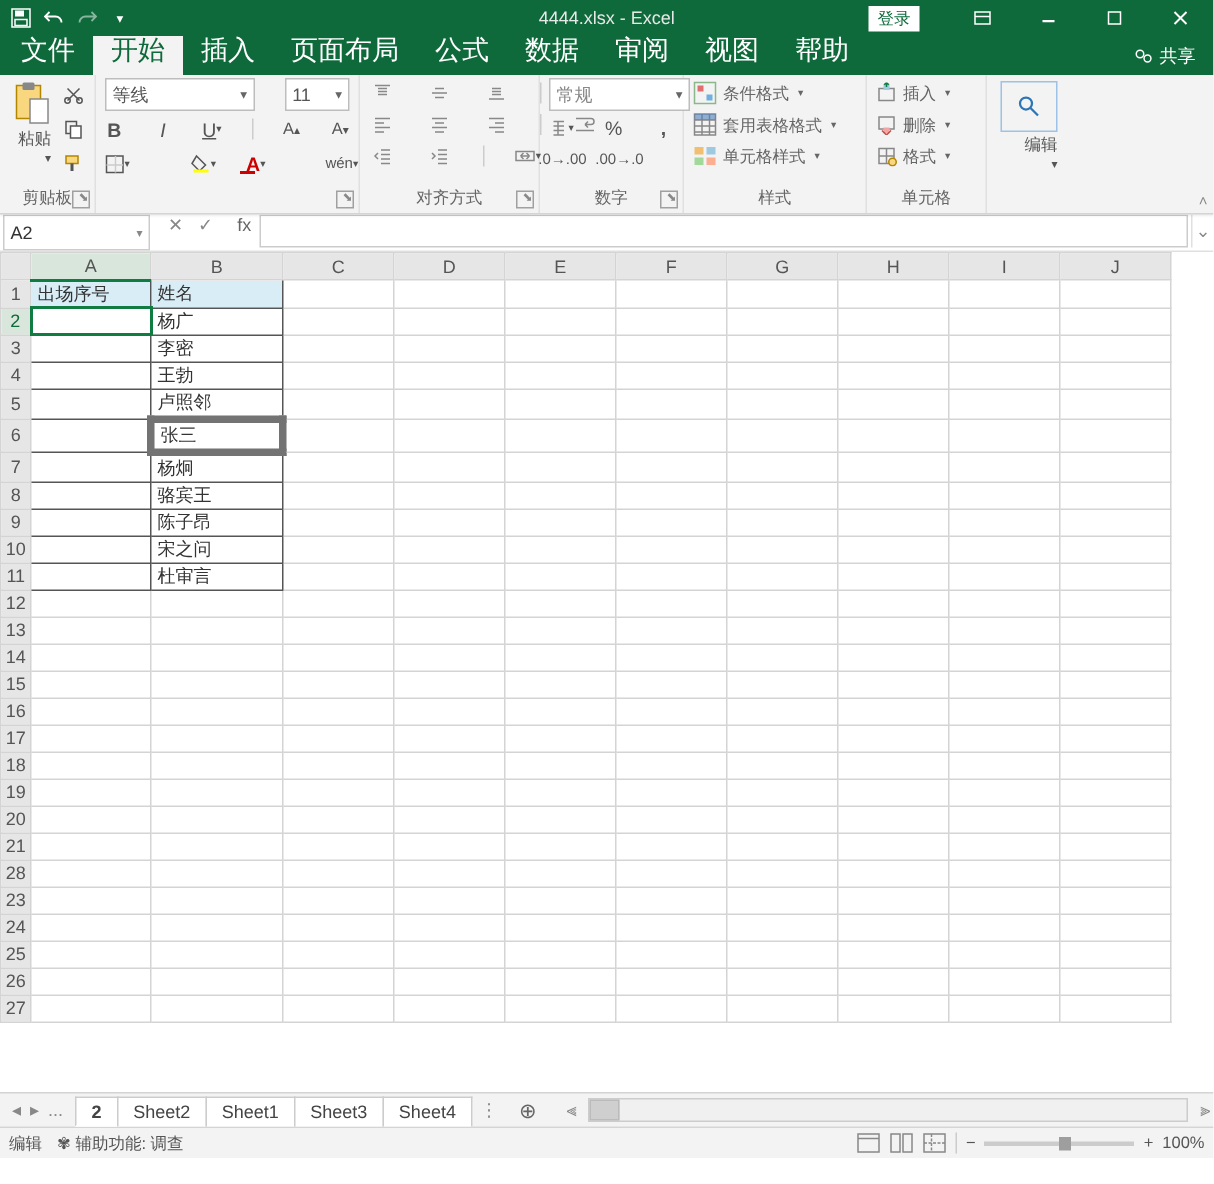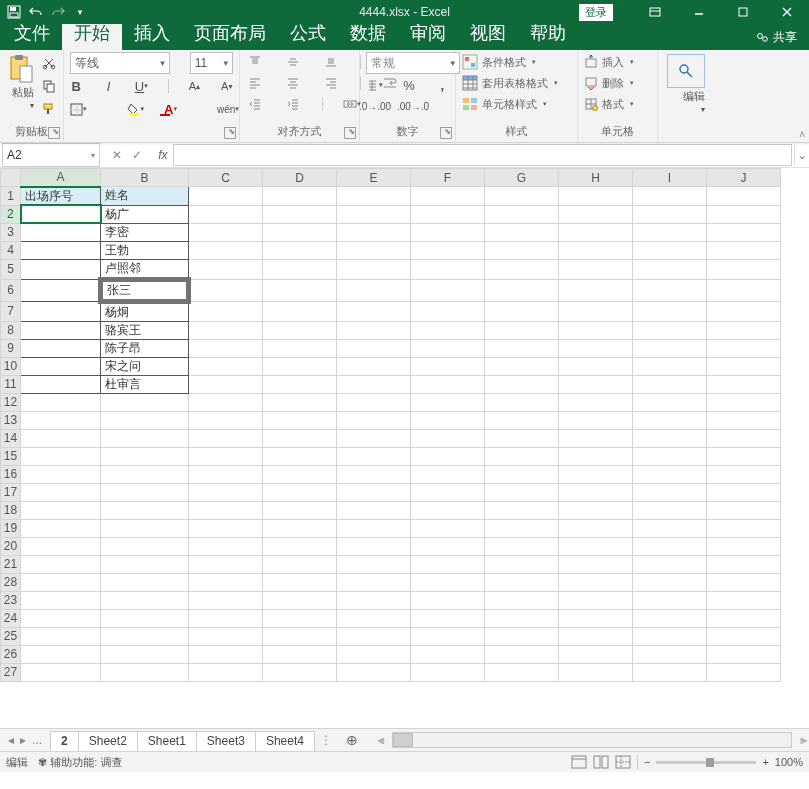--- a/index.html
+++ b/index.html
@@ -22,24 +22,24 @@
 .dlaunch{position:absolute;right:3px;bottom:3px;width:10px;height:10px;border:1px solid #a0a0a0;font-size:8px;line-height:8px;color:#888;text-align:right;padding:0}
 .big-btn{display:flex;flex-direction:column;align-items:flex-end;font-size:11px;gap:1px;padding:2px 2px}
 .vert{display:flex;flex-direction:column;gap:1px}
 .hrow{display:flex;align-items:center;gap:20px}
 .combo{border:1px solid #bdbdbd;background:#fff;height:20px;display:flex;align-items:center;padding:0 4px;font-size:12px;justify-content:space-between}
 .combo .dd{font-size:9px;color:#666;margin-left:4px}
 .ibtn{width:22px;height:22px;display:flex;align-items:center;justify-content:center;color:#555;font-size:13px}
 .ibtn.sm{width:18px;height:20px}
 .stylelist{display:flex;flex-direction:column;gap:1px;font-size:11px;color:#666}
 .stylelist .row{display:flex;align-items:center;gap:4px;height:20px}
-.celledit{display:flex;align-items:center;height:24px;border-bottom:1px solid #e0e0e0;background:#fff}
+.celledit{display:flex;align-items:flex-start;height:24px;border-bottom:1px solid #e0e0e0;background:#fff}
 .namebox{width:88px;height:22px;border:1px solid #ccc;margin:0 2px;background:#fff;display:flex;align-items:center;padding:0 4px;font-size:12px;justify-content:space-between}
 .fx-btns{display:flex;align-items:center;gap:10px;padding:0 10px;color:#888}
-.fx-lbl{font-style:italic;color:#666;padding:0 6px}
+.fx-lbl{color:#666;padding:0 6px}
 .fx-input{flex:1;height:20px;border:1px solid #ccc;margin-right:2px;background:#fff}
 .fx-expand{width:14px;text-align:center;color:#888;border-left:1px solid #e0e0e0;height:22px;line-height:22px}
 .sheet-area{position:relative;background:#fff;overflow:hidden}
 table.grid{border-collapse:collapse;table-layout:fixed}
 table.grid th,table.grid td{border:1px solid #d4d4d4;font-size:12px;font-weight:normal;height:18px;box-sizing:border-box;overflow:hidden;white-space:nowrap}
 .col-head th{background:#e6e6e6;color:#555;text-align:center;height:20px}
 .row-head{background:#e6e6e6;color:#555;text-align:center;width:20px}
 .sel-col{background:#d9e6dc!important;border-bottom:2px solid #107c41!important;color:#0f6a3b}
 .sel-row{background:#d9e6dc!important;border-right:2px solid #107c41!important;color:#0f6a3b}
 .cell{background:#fff;padding:0 4px;text-align:left}

